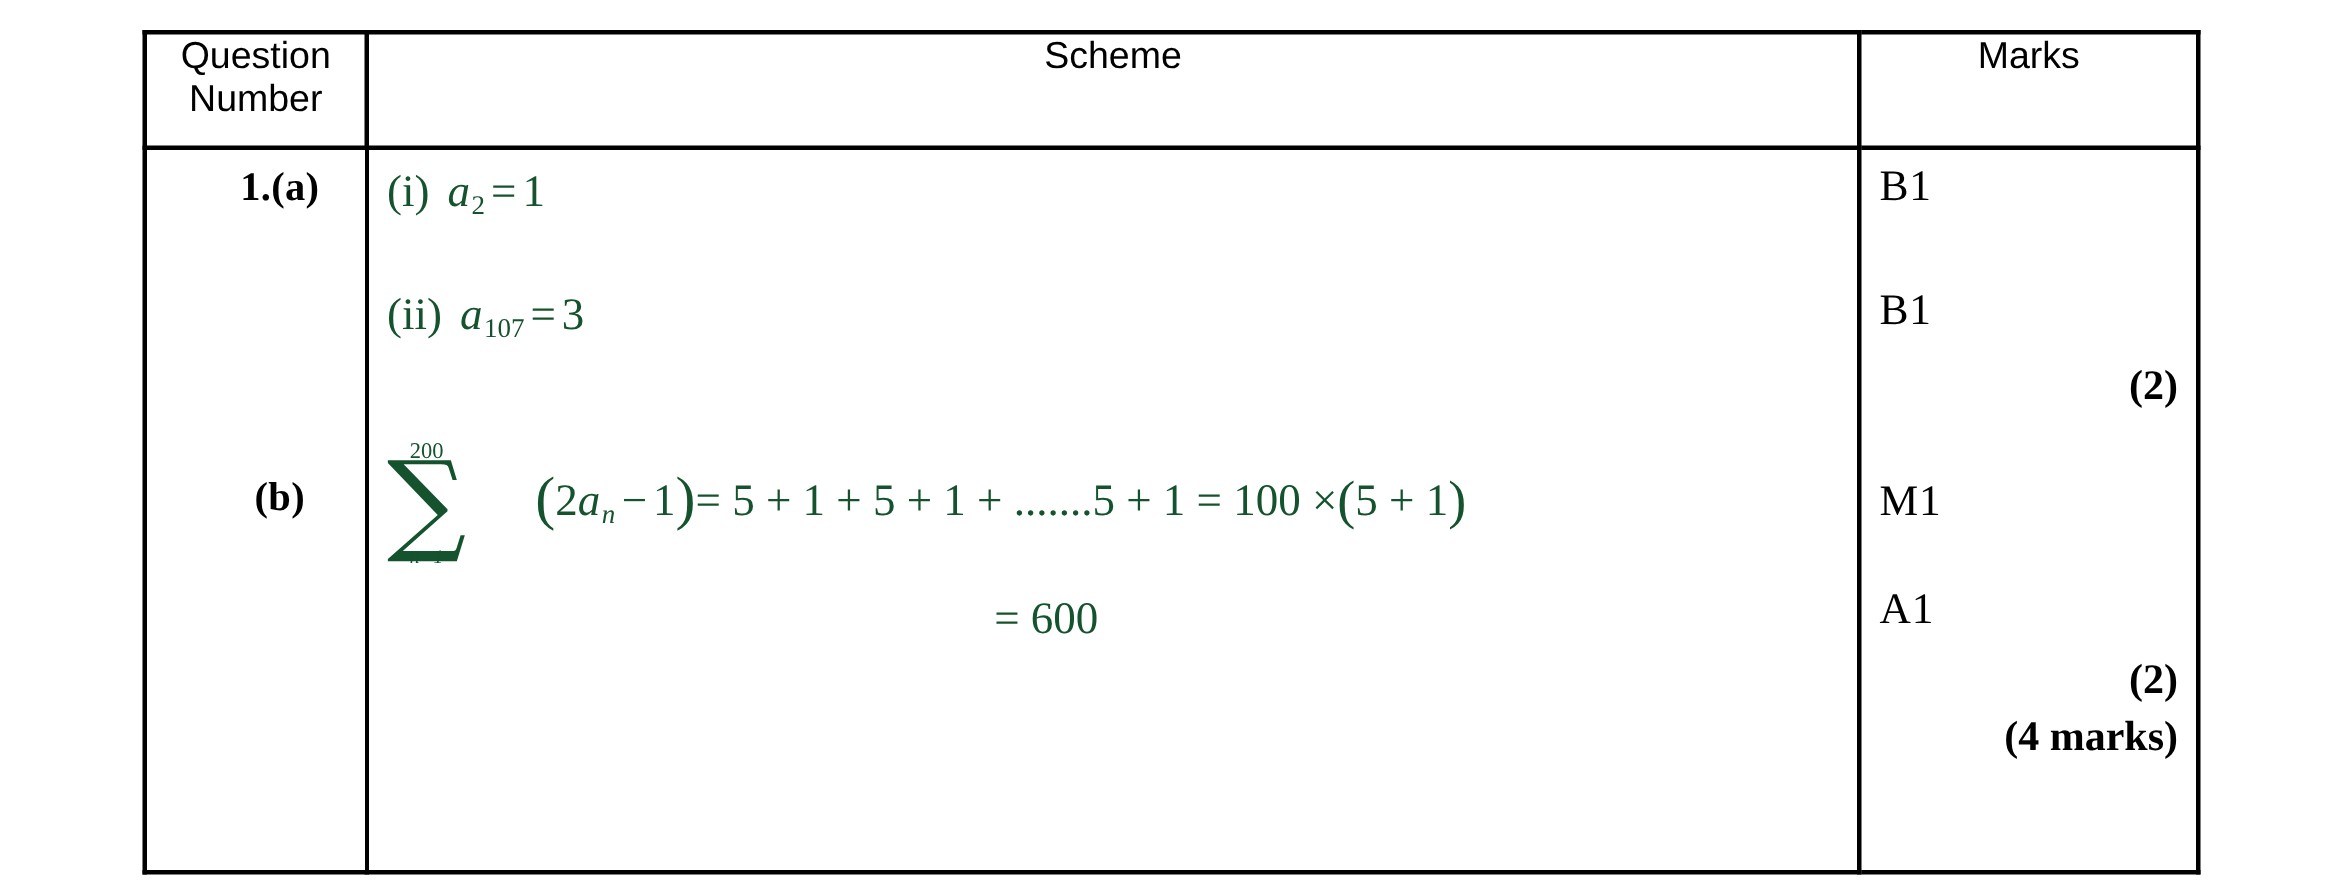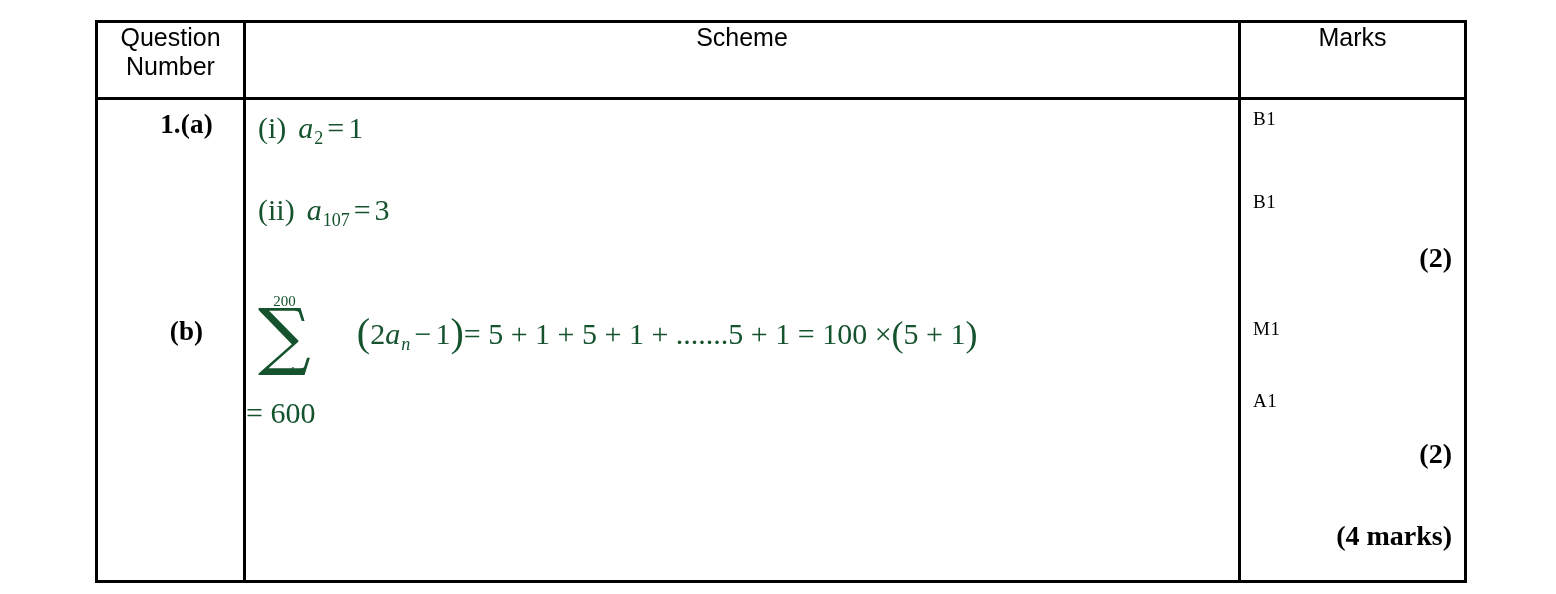--- a/index.html
+++ b/index.html
@@ -173,47 +173,47 @@
   .sum-body {
     font-size: 30px;
     white-space: nowrap;
     margin-left: 44px;
   }
 
   .line-600 {
     left: 0;
     top: 296px;
     width: 995px;
-    text-align: left;
+    text-align: center;
     padding-right: 92px;
     box-sizing: border-box;
     font-size: 30px;
   }
 
   
   .mk {
     position: absolute;
     left: 12px;
-    font-size: 19px;
+    font-size: 29px;
     font-weight: normal;
     letter-spacing: 0.5px;
   }
   .mk-total {
     position: absolute;
     right: 12px;
     font-size: 28px;
     font-weight: bold;
   }
   .mk-b1a  { top: 8px;   }
   .mk-b1b  { top: 91px;  }
   .mk-sub1 { top: 142px; }
   .mk-m1   { top: 218px; }
   .mk-a1   { top: 290px; }
   .mk-sub2 { top: 338px; }
-  .mk-grand{ top: 420px; }
+  .mk-grand{ top: 376px; }
 </style>
 </head>
 <body>
 
 <div class="page">
 
   <table class="ms-table">
     <colgroup>
       <col class="c-qn">
       <col class="c-scheme">

